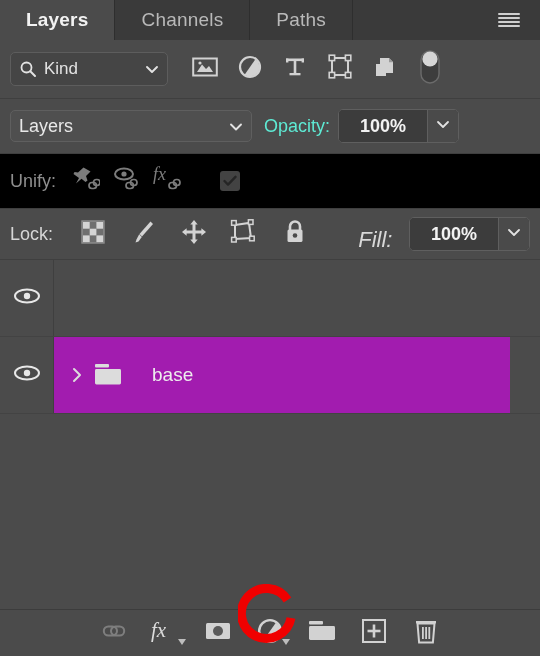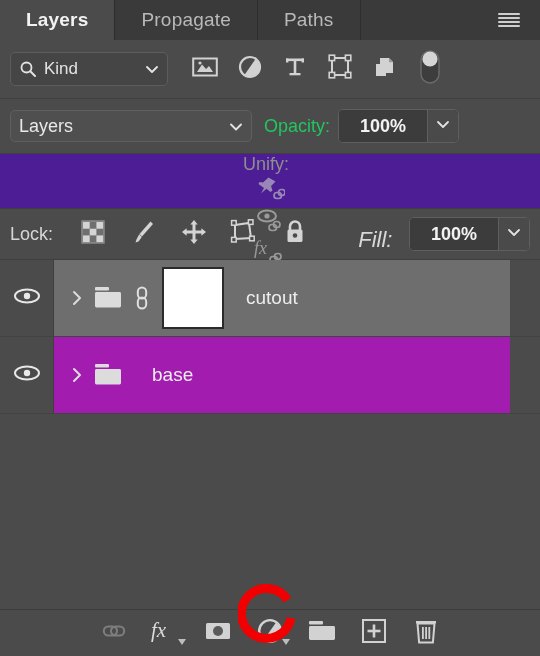--- a/index.html
+++ b/index.html
@@ -20,37 +20,37 @@
   .tab.active{background:#4b4b4b;color:#f2f2f2;font-weight:bold;}
   .tabfill{flex:1;background:#3a3a3a;border-right:0;}
   .menu-btn{position:absolute;right:14px;top:0;bottom:0;width:34px;display:flex;align-items:center;justify-content:center;cursor:pointer;}
   .menu-btn .bars{width:22px;height:14px;display:flex;flex-direction:column;justify-content:space-between;}
   .menu-btn .bars i{display:block;height:2px;background:#cfcfcf;border-radius:1px;}
 
   
   .row{flex:0 0 auto;display:flex;align-items:center;background:#4b4b4b;border-bottom:1px solid #3f3f3f;}
   .filterrow{height:58px;padding:0 10px;}
   .blendrow{height:54px;padding:0 10px;}
-  .unifyrow{height:54px;padding:0 10px;background:#4c1d95;flex-direction:column;}
+  .unifyrow{height:54px;padding:0 10px;background:#000000;}
   .lockrow{height:50px;padding:0 10px;justify-content:space-between;}
 
   
   .kind-select{display:flex;align-items:center;width:158px;height:34px;background:#454545;border:1px solid #5d5d5d;
                border-radius:5px;padding:12px 8px;box-sizing:border-box;cursor:pointer;}
   .kind-select .lbl{flex:1;font-size:17px;color:#e2e2e2;margin-left:7px;}
   .ico{display:inline-flex;align-items:center;justify-content:center;}
   .chev{width:14px;height:14px;}
   .typeicons{display:flex;align-items:center;gap:0;margin-left:14px;}
   .typeicon{width:45px;height:40px;display:flex;align-items:center;justify-content:center;cursor:pointer;}
 
   
   .blend-select{display:flex;align-items:center;width:242px;height:32px;background:#4f4f4f;border:1px solid #5f5f5f;
                 border-radius:5px;padding:0 8px;box-sizing:border-box;cursor:pointer;}
   .blend-select .lbl{flex:1;font-size:18px;color:#e8e8e8;}
-  .opacity-label{font-size:18px;color:#22c55e;margin:0 8px 0 12px;}
+  .opacity-label{font-size:18px;color:#5eead4;margin:0 8px 0 12px;}
   .numfield{display:flex;align-items:stretch;height:32px;border:1px solid #5f5f5f;border-radius:5px;overflow:hidden;background:#3c3c3c;}
   .numfield .val{display:flex;align-items:center;justify-content:center;min-width:68px;padding:8px 10px;font-size:18px;
                  font-weight:bold;color:#f2f2f2;background:#3c3c3c;cursor:text;}
   .numfield .drop{width:30px;display:flex;align-items:center;justify-content:center;border-left:1px solid #5f5f5f;background:#4a4a4a;cursor:pointer;}
 
   
   .unify-label{font-size:18px;color:#8e8e8e;margin-right:8px;}
   .unifyicon{width:42px;height:40px;display:flex;align-items:center;justify-content:center;opacity:.62;cursor:pointer;}
   .propagate{display:flex;align-items:center;margin-left:30px;opacity:.62;cursor:pointer;}
   .cbox{width:20px;height:20px;border-radius:3px;background:#6d6d6d;display:flex;align-items:center;justify-content:center;}
@@ -84,21 +84,21 @@
 </head>
 <body>
 
 <div class="panel">
 
   <div class="tabbar">
     <div class="tab active">
       <span>Layers</span>
     </div>
     <div class="tab">
-      <span>Propagate</span>
+      <span>Channels</span>
     </div>
     <div class="tab">
       <span>Paths</span>
     </div>
     <div class="tabfill"></div>
     <div class="menu-btn">
       <span class="bars">
           <i></i>
           <i></i>
           <i></i>
@@ -325,41 +325,20 @@
 
     <div class="layerrow selected">
       <div class="eyecol">
         <span>
           <svg width="28" height="18" viewBox="0 0 28 18">
             <ellipse cx="14" cy="9" rx="12" ry="6.4" fill="none" stroke="#e8e8e8" stroke-width="2"></ellipse>
             <circle cx="14" cy="9" r="3.2" fill="#e8e8e8"></circle>
           </svg>
         </span>
       </div>
-      <div class="rowbody">
-        <span class="disc">
-          <svg width="12" height="18" viewBox="0 0 12 18">
-              <polyline points="3,3 9,9 3,15" fill="none" stroke="#dcdcdc" stroke-width="2" stroke-linecap="round" stroke-linejoin="round"></polyline>
-            </svg>
-        </span>
-        <span class="folder-ico">
-          <svg width="32" height="26" viewBox="0 0 32 26">
-            <rect x="3" y="2" width="14" height="3.4" rx="1" fill="#dcdcdc"></rect>
-            <rect x="3" y="7" width="26" height="15.5" rx="1.4" fill="#dcdcdc"></rect>
-          </svg>
-        </span>
-        <span class="link-ico">
-          <svg width="20" height="30" viewBox="0 0 20 30">
-            <path d="M10 4.5 a4.2 4.2 0 0 1 4.2 4.2 v2.6 a4.2 4.2 0 0 1-8.4 0 V8.7 A4.2 4.2 0 0 1 10 4.5 z" fill="none" stroke="#e0e0e0" stroke-width="2"></path>
-            <path d="M10 25.5 a4.2 4.2 0 0 1-4.2-4.2 v-2.6 a4.2 4.2 0 0 1 8.4 0 v2.6 a4.2 4.2 0 0 1-4.2 4.2 z" fill="none" stroke="#e0e0e0" stroke-width="2"></path>
-          </svg>
-        </span>
-        <span class="thumb"></span>
-        <span class="layername">cutout</span>
-      </div>
     </div>
 
     <div class="layerrow">
       <div class="eyecol">
         <span>
           <svg width="28" height="18" viewBox="0 0 28 18">
             <ellipse cx="14" cy="9" rx="12" ry="6.4" fill="none" stroke="#e8e8e8" stroke-width="2"></ellipse>
             <circle cx="14" cy="9" r="3.2" fill="#e8e8e8"></circle>
           </svg>
         </span>

